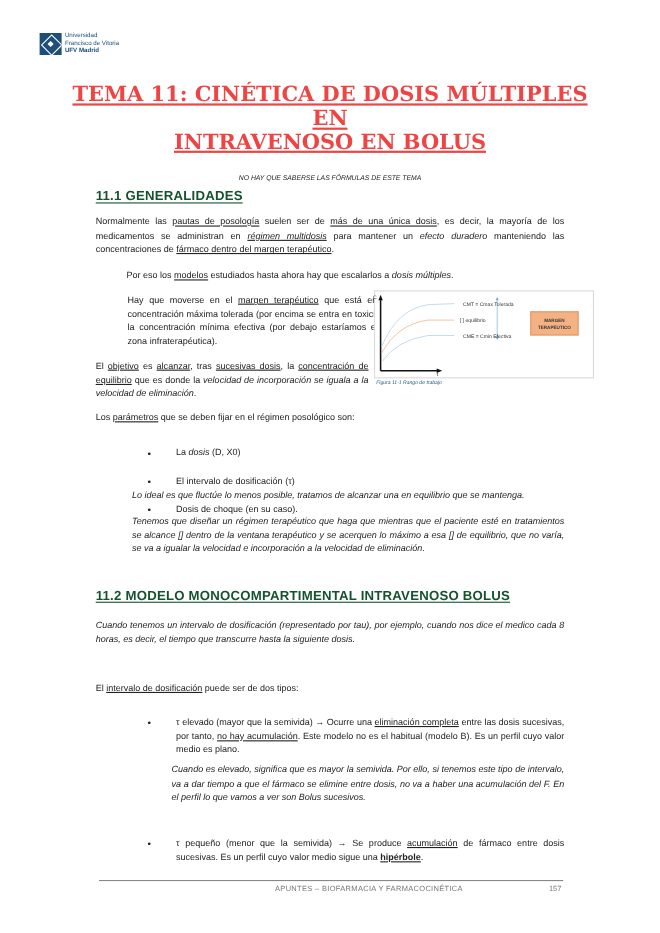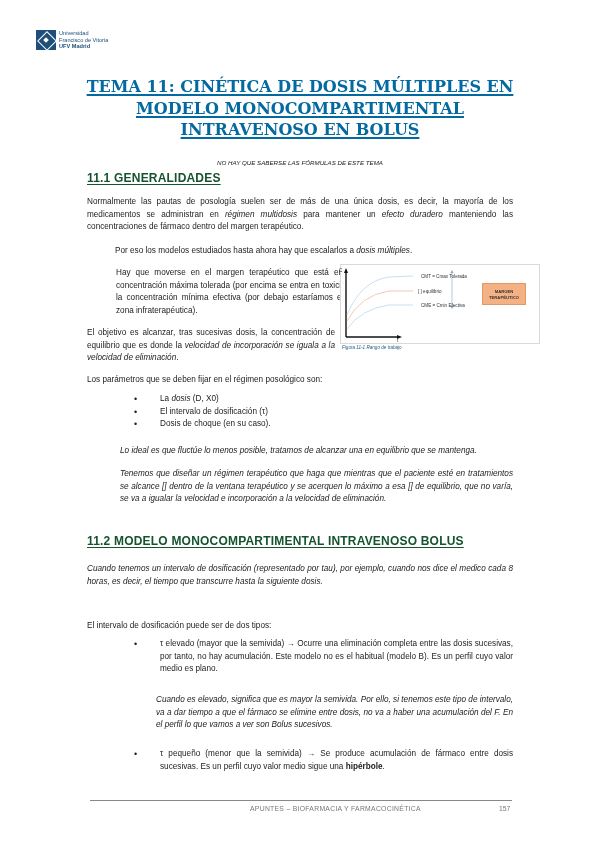--- a/index.html
+++ b/index.html
@@ -8,37 +8,37 @@
 
   .header { position: absolute; top: 30px; left: 36px; right: 36px; height: 32px; }
   .logo { position: absolute; left: 0; top: 0; display: flex; align-items: center; gap: 3px; }
   .logo-mark { width: 20px; height: 20px; background: #1e4f7a; position: relative; overflow: hidden; }
   .logo-mark::before { content: ""; position: absolute; left: 4px; top: 4px; width: 12px; height: 12px; border: 1.5px solid #fff; transform: rotate(45deg); }
   .logo-mark::after { content: ""; position: absolute; left: 8px; top: 8px; width: 4px; height: 4px; background: #fff; transform: rotate(45deg); }
   .logo-text { font-size: 5.6px; line-height: 1.15; color: #1e4f7a; }
   .logo-text .b { font-weight: bold; }
   .header-right { position: absolute; left: 208px; top: 8px; font-size: 7.6px; color: #222; white-space: nowrap; }
 
-  .title { position: absolute; top: 76px; left: 60px; right: 60px; text-align: center; font-family: "DejaVu Serif", serif; font-weight: bold; font-size: 16px; line-height: 21.5px; color: #0369a1; text-decoration: underline; text-decoration-thickness: 1.5px; text-underline-offset: 2px; }
+  .title { position: absolute; top: 76px; left: 60px; right: 60px; text-align: center; font-family: "DejaVu Serif", serif; font-weight: bold; font-size: 19px; line-height: 21.5px; color: #ef4444; text-decoration: underline; text-decoration-thickness: 1.5px; text-underline-offset: 2px; }
   .subtitle { position: absolute; top: 158px; left: 0; right: 0; text-align: center; font-size: 6.2px; font-style: italic; color: #222; }
   h2 { position: absolute; left: 87px; font-size: 12px; font-weight: bold; color: #14532d; text-decoration: underline; text-underline-offset: 2px; letter-spacing: 0.2px; }
 
   .para { position: absolute; left: 87px; width: 426px; text-align: justify; }
-  .u { }
+  .u { text-decoration: underline; }
   .i { font-style: italic; }
   .narrow { width: 248px; }
 
   .figure { position: absolute; left: 340px; top: 264px; width: 200px; height: 80px; border: 1px solid #d9d9d9; background: #fff; }
   .fig-caption { position: absolute; left: 342px; top: 344px; font-size: 4.6px; font-style: italic; color: #1f5a7a; }
   .fig-svg { position: absolute; left: 0; top: 0; }
   .fig-label { position: absolute; font-size: 4.6px; color: #333; white-space: nowrap; }
   .margin-box { position: absolute; left: 141px; top: 18px; width: 44px; height: 22px; background: #f4b183; border: 0.5px solid #e09a6a; font-size: 4.2px; font-weight: bold; color: #333; text-align: center; line-height: 6px; padding-top: 5px; }
 
   .bullets { position: absolute; left: 148px; list-style: none; }
-  .bullets li { position: relative; padding-left: 12px; }
+  .bullets li { position: relative; padding-left: 12px; margin-top: 13px; }
   .bullets li::before { content: "\2022"; position: absolute; left: -14px; top: 0; font-size: 9px; }
 
   .footer-line { position: absolute; top: 800px; left: 90px; width: 422px; border-top: 0.8px solid #888; }
   .footer-text { position: absolute; top: 804px; left: 250px; font-size: 6.8px; color: #777; letter-spacing: 0.3px; }
   .page-num { position: absolute; top: 804px; left: 499px; font-size: 6.8px; color: #777; }
 </style>
 </head>
 <body>
 
 <div class="header">
@@ -47,21 +47,20 @@
     <div class="logo-text">
       <div>Universidad</div>
       <div>Francisco de Vitoria</div>
       <div class="b">UFV Madrid</div>
     </div>
   </div>
 </div>
 
 <div class="title">
   <div>TEMA 11: CINÉTICA DE DOSIS MÚLTIPLES EN</div>
-  <div>MODELO MONOCOMPARTIMENTAL</div>
   <div>INTRAVENOSO EN BOLUS</div>
 </div>
 <div class="subtitle">NO HAY QUE SABERSE LAS FÓRMULAS DE ESTE TEMA</div>
 
 <h2 style="top:169px;">11.1 GENERALIDADES</h2>
 
 <p class="para" style="top:196px;"><span>Normalmente las </span><span class="u">pautas de posología</span><span> suelen ser de </span><span class="u">más de una única dosis</span><span>, es decir, la mayoría de los medicamentos se administran en </span><span class="u i">régimen multidosis</span><span> para mantener un </span><span class="i">efecto duradero</span><span> manteniendo las concentraciones de </span><span class="u">fármaco dentro del margen terapéutico</span><span>.</span></p>
 
 <p class="para" style="top:245px;margin-left:28px;"><span>Por eso los </span><span class="u">modelos</span><span> estudiados hasta ahora hay que escalarlos a </span><span class="i">dosis múltiples</span><span>.</span></p>
 

